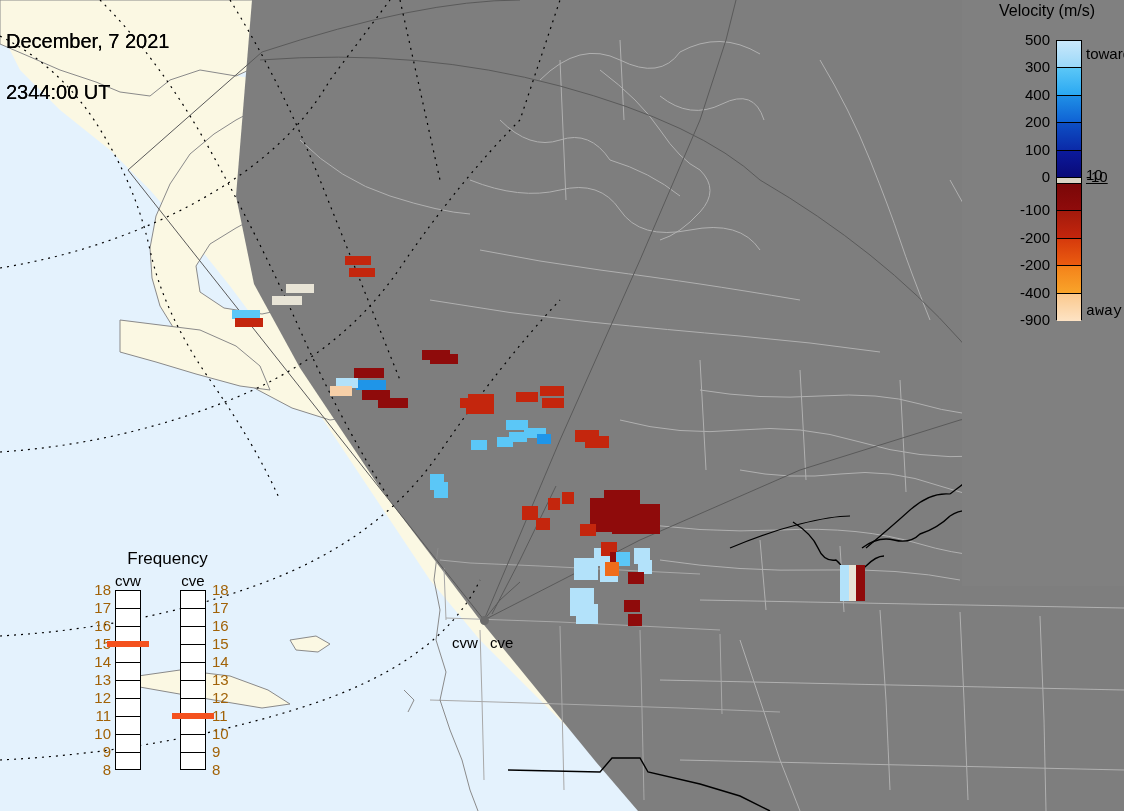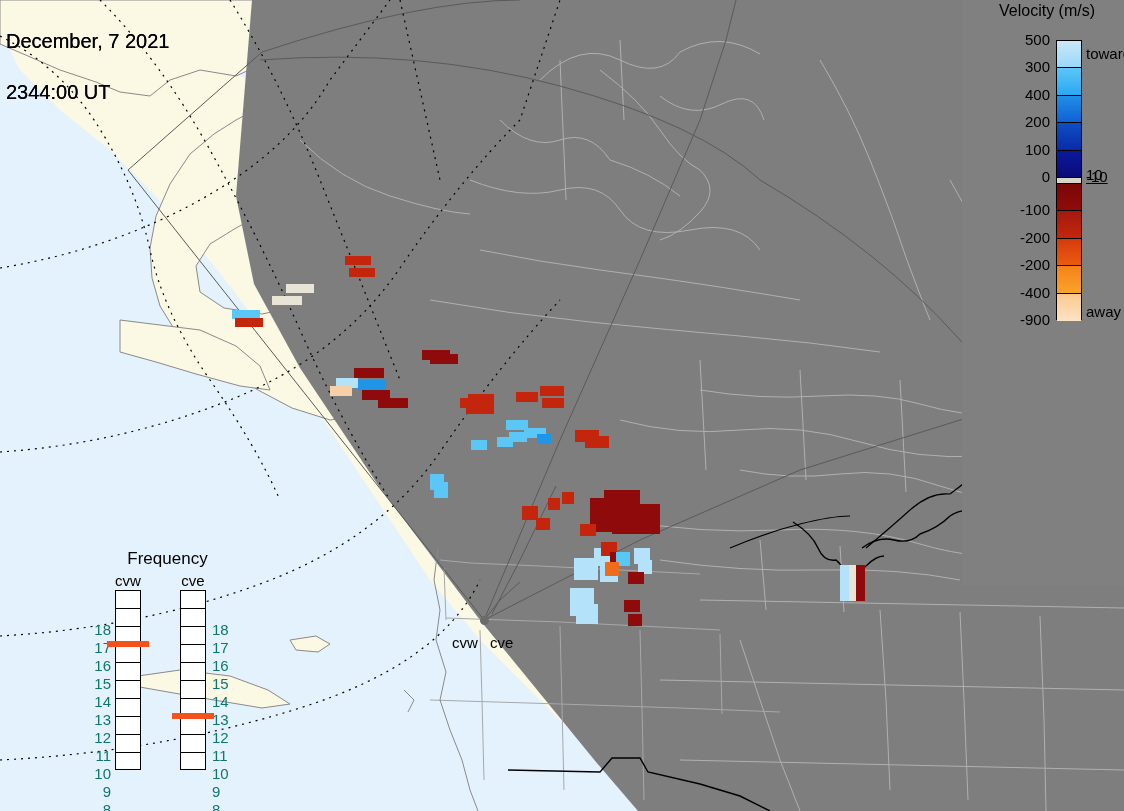--- a/index.html
+++ b/index.html
@@ -30,22 +30,22 @@
 
   
   #freqpanel{position:absolute;left:85px;top:545px;width:165px;height:250px;z-index:35;}
   #freqtitle{position:absolute;left:0px;top:4px;width:165px;text-align:center;
     font-size:17px;color:#000;}
   .fqlabel{position:absolute;top:27px;font-size:15px;color:#000;text-align:center;width:42px;}
   .fqbox{position:absolute;top:45px;width:26px;height:180px;border:1px solid #000;
     background:#ffffff;box-sizing:border-box;}
   .fqcell{width:100%;box-sizing:border-box;border-bottom:1px solid #000;}
   .fqcell:last-child{border-bottom:none;}
-  .fqtick{position:absolute;font-size:15px;color:#0f766e;width:26px;
-    transform:translateY(-9px);margin-top:40px;}
+  .fqtick{position:absolute;font-size:15px;color:#a16207;width:26px;
+    transform:translateY(-9px);}
   .fqmark{position:absolute;height:6px;background:#f4511e;}
 
   
   .sitelabel{position:absolute;font-size:15px;color:#000;z-index:20;}
   .sitedot{position:absolute;width:9px;height:9px;border-radius:50%;
     background:#6b6b6b;z-index:21;}
 </style>
 </head>
 <body>
 
@@ -359,21 +359,21 @@
         <div class="cbtick" style="top: 210.4px;">-100</div>
         <div class="cbtick" style="top: 237.8px;">-200</div>
         <div class="cbtick" style="top: 265.2px;">-200</div>
         <div class="cbtick" style="top: 292.6px;">-400</div>
         <div class="cbtick" style="top: 320px;">-900</div>
       </div>
     <div id="cbsides">
         <div class="cbside" style="top: 54px;">toward</div>
         <div class="cbside" style="top: 175px;">10</div>
         <div class="cbside" style="top: 177px; text-decoration: underline;">-10</div>
-        <div class="cbside" style="top: 312px;">away</div>
+        <div class="cbside" style="top: 312px; font-family: Liberation Mono, monospace;">away</div>
       </div>
   </div>
 
   <div id="freqpanel">
     <div id="freqtitle">Frequency</div>
     <div id="freqscales">
         <div class="fqlabel" style="left: 22px;">cvw</div>
         <div class="fqbox" style="left: 30px;">
           <div class="fqcell" style="height: 18px;"></div>
           <div class="fqcell" style="height: 18px;"></div>

